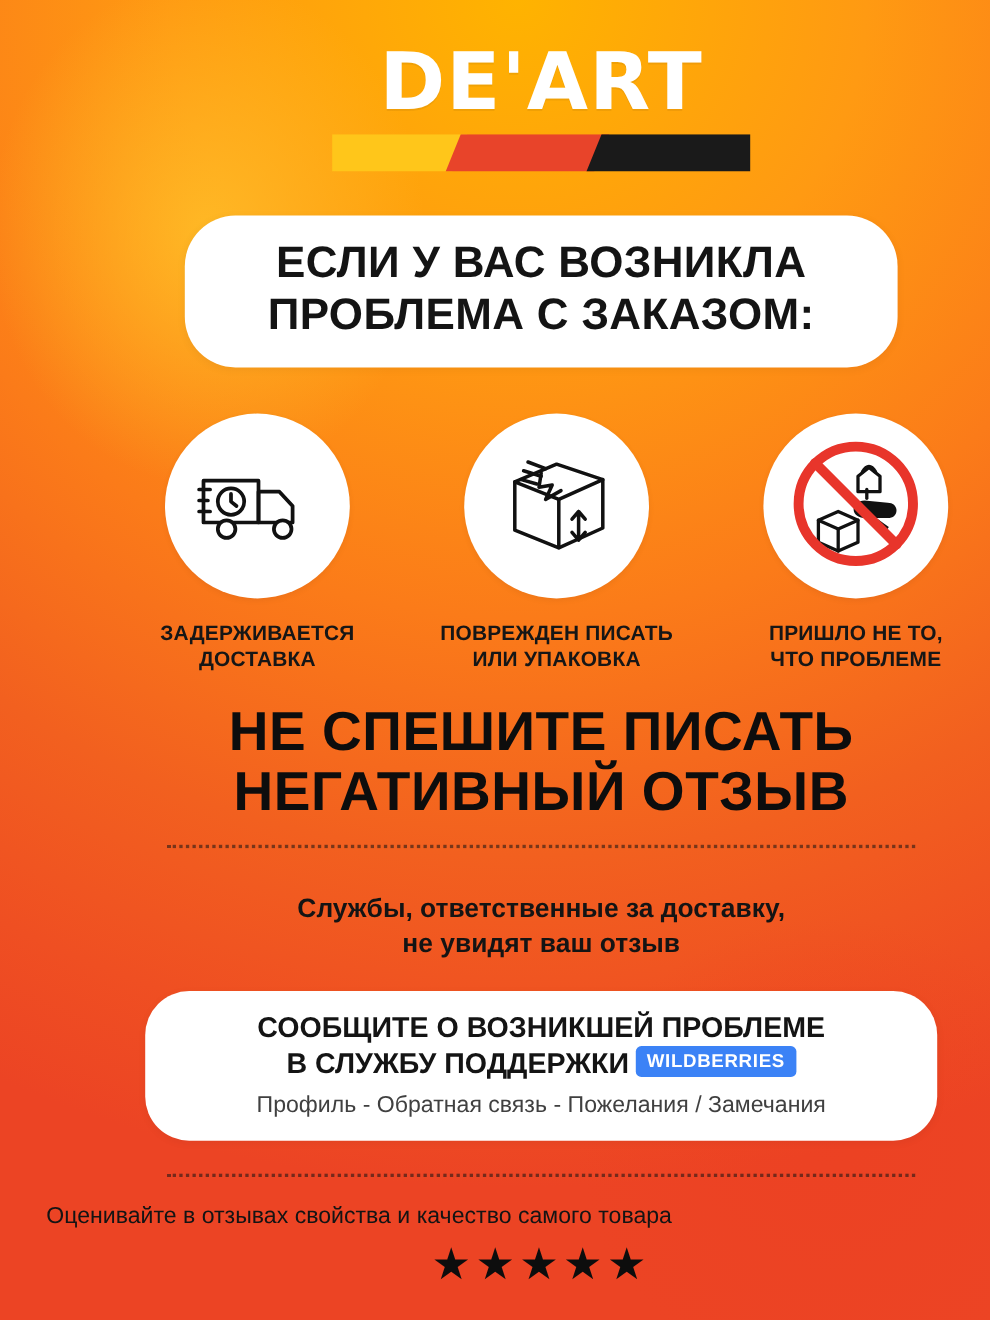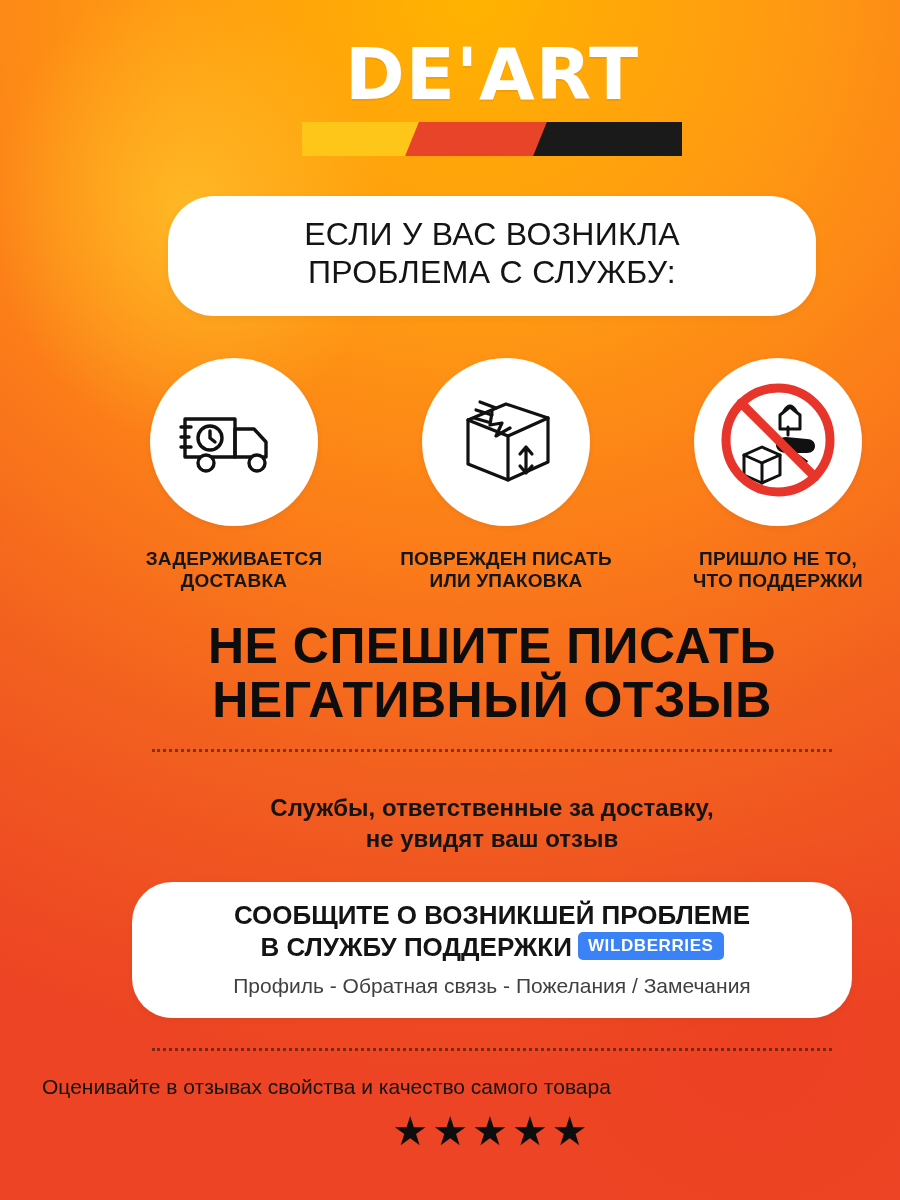--- a/index.html
+++ b/index.html
@@ -85,22 +85,22 @@
   .pill {
     background: #ffffff;
     border-radius: 46px;
     margin: 40px auto 0;
     width: 600px;
     padding: 20px 24px 24px;
     text-align: center;
     box-shadow: 0 2px 8px rgba(0,0,0,.05);
   }
   .pill-line {
-    font-weight: 400;
-    font-size: 32px;
+    font-weight: 700;
+    font-size: 40px;
     line-height: 1.18;
     color: #141414;
     letter-spacing: .3px;
   }
 
   
   .icons-row {
     display: flex;
     justify-content: center;
     gap: 52px;
@@ -231,21 +231,21 @@
       <div class="logo-word"><span>DE</span><span class="apos">'</span><span>ART</span></div>
       <div class="flag-bar">
         <div class="flag-seg s1"></div>
         <div class="flag-seg s2"></div>
         <div class="flag-seg s3"></div>
       </div>
     </div>
 
     <div class="pill">
       <div class="pill-line">ЕСЛИ У ВАС ВОЗНИКЛА</div>
-      <div class="pill-line">ПРОБЛЕМА С СЛУЖБУ:</div>
+      <div class="pill-line">ПРОБЛЕМА С ЗАКАЗОМ:</div>
     </div>
 
     <div class="icons-row">
 
       <div class="icon-col">
         <div class="circle">
           <span>
             <svg width="110" height="78" viewBox="0 0 110 78" fill="none" stroke="#111" stroke-width="3.4" stroke-linecap="round" stroke-linejoin="round">
               <path d="M6 18h50v38H6z"></path>
               <path d="M56 28h19l12 13v15H56z"></path>
@@ -296,21 +296,21 @@
               </g>
               <path d="M68 56 c-6 0 -10 4 -10 8 c0 5 5 8 11 8 h20 c5 0 8 -3 8 -7 c0 -4 -3 -7 -8 -7 z" fill="#111"></path>
               <path d="M76 70 l14 10 l-3 5 l-15 -9 z" fill="#111"></path>
               <circle cx="60" cy="59" r="52" stroke="#e8352b" stroke-width="9" fill="none"></circle>
               <line x1="23" y1="22" x2="97" y2="96" stroke="#e8352b" stroke-width="9" stroke-linecap="round"></line>
             </svg>
           </span>
         </div>
         <div class="icon-caption">
           <div>ПРИШЛО НЕ ТО,</div>
-          <div>ЧТО ПОДДЕРЖКИ</div>
+          <div>ЧТО ПРОБЛЕМЕ</div>
         </div>
       </div>
 
     </div>
 
     <div class="headline">
       <div class="headline-line">НЕ СПЕШИТЕ ПИСАТЬ</div>
       <div class="headline-line">НЕГАТИВНЫЙ ОТЗЫВ</div>
     </div>
 

